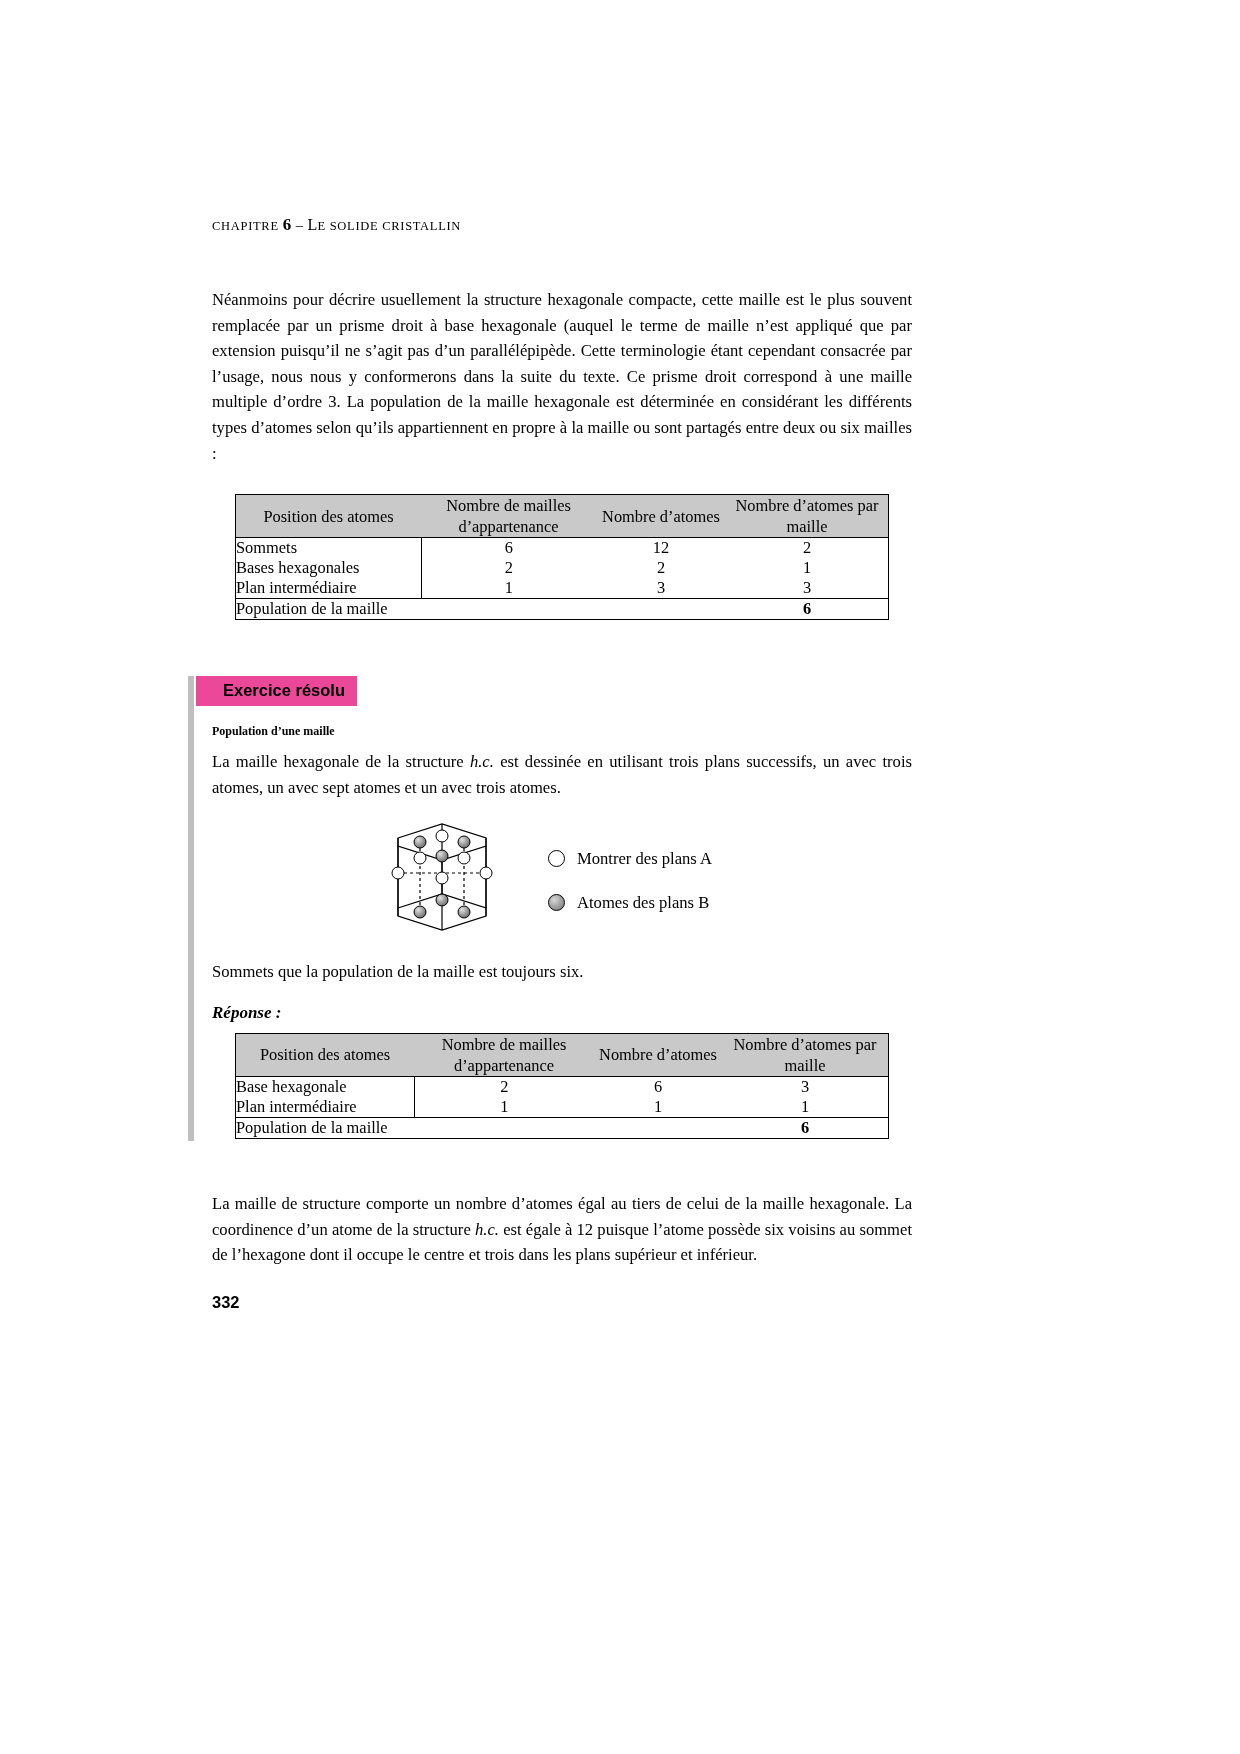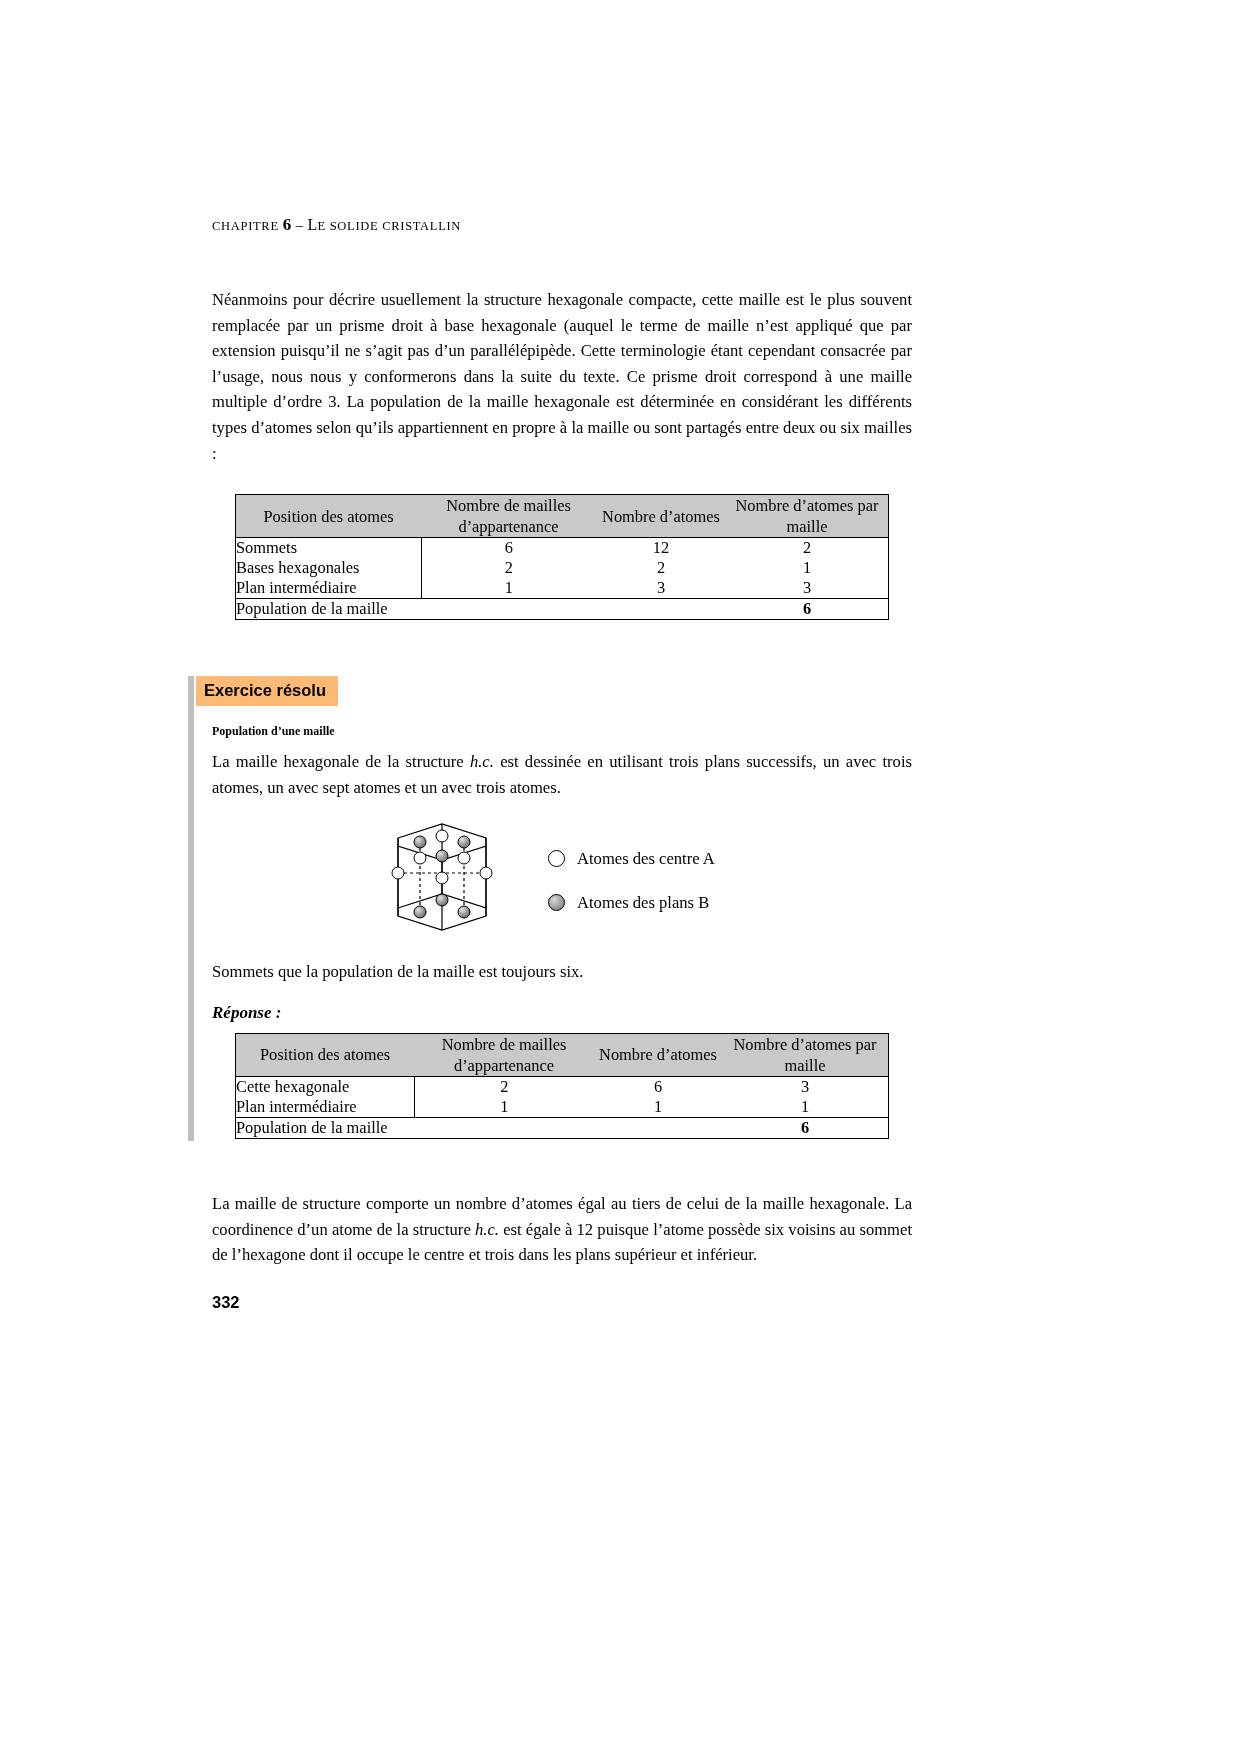--- a/index.html
+++ b/index.html
@@ -112,25 +112,25 @@
   }
   .ex-bar {
     position: absolute;
     left: -24px;
     top: 0;
     width: 6px;
     background: #bfbfbf;
   }
   .ex-tag {
     display: inline-block;
-    background: #fdba74;
+    background: #ec4899;
     font-family: "Liberation Sans", sans-serif;
     font-weight: bold;
     font-size: 16.5px;
-    padding: 5px 12px 6px 8px;
+    padding: 5px 12px 6px 27px;
     margin-left: -16px;
   }
   .ex-title {
     font-weight: bold;
     font-size: 12px;
     margin-top: 18px;
     margin-bottom: 10px;
   }
   .reponse {
     font-weight: bold;
@@ -290,21 +290,21 @@
 
               <circle cx="58" cy="96" r="6" fill="url(#atomgrad)"></circle>
               <circle cx="102" cy="96" r="6" fill="url(#atomgrad)"></circle>
               <circle cx="80" cy="84" r="6" fill="url(#atomgrad)"></circle>
             </g>
           </svg>
         </div>
         <div class="legend">
           <div class="legend-row">
             <span class="legend-marker open"></span>
-            <span>Atomes des centre A</span>
+            <span>Montrer des plans A</span>
           </div>
           <div class="legend-row">
             <span class="legend-marker filled"></span>
             <span>Atomes des plans B</span>
           </div>
         </div>
       </div>
 
       <p class="body">Sommets que la population de la maille est toujours six.</p>
 
@@ -320,21 +320,21 @@
             <col style="width:166px">
           </colgroup>
           <tbody>
               <tr class="tbl-head">
             <td class="first">Position des atomes</td>
             <td>Nombre de mailles d’appartenance</td>
             <td>Nombre d’atomes</td>
             <td>Nombre d’atomes par maille</td>
           </tr>
           <tr>
-            <td class="row-label">Cette hexagonale</td>
+            <td class="row-label">Base hexagonale</td>
             <td class="row-cell">2</td>
             <td class="row-cell">6</td>
             <td class="row-cell">3</td>
           </tr>
           <tr>
             <td class="row-label">Plan intermédiaire</td>
             <td class="row-cell">1</td>
             <td class="row-cell">1</td>
             <td class="row-cell">1</td>
           </tr>

